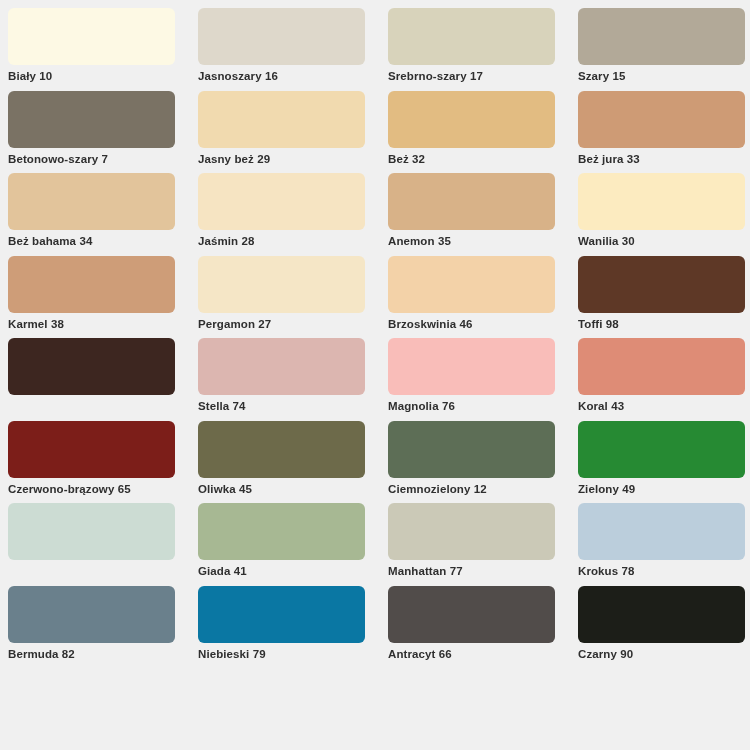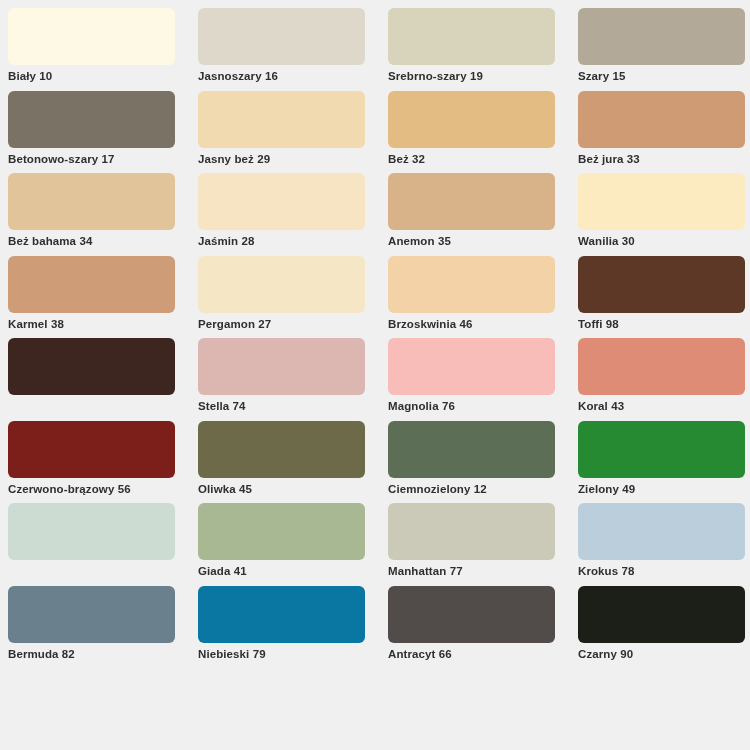--- a/index.html
+++ b/index.html
@@ -55,29 +55,29 @@
     <div class="swatch-cell">
       <div class="swatch-chip" title="Biały 10" style="background: rgb(253, 249, 228);"></div>
       <div class="swatch-label">Biały 10</div>
     </div>
     <div class="swatch-cell">
       <div class="swatch-chip" title="Jasnoszary 16" style="background: rgb(222, 216, 203);"></div>
       <div class="swatch-label">Jasnoszary 16</div>
     </div>
     <div class="swatch-cell">
       <div class="swatch-chip" title="Srebrno-szary 17" style="background: rgb(216, 211, 187);"></div>
-      <div class="swatch-label">Srebrno-szary 19</div>
+      <div class="swatch-label">Srebrno-szary 17</div>
     </div>
     <div class="swatch-cell">
       <div class="swatch-chip" title="Szary 15" style="background: rgb(178, 169, 152);"></div>
       <div class="swatch-label">Szary 15</div>
     </div>
     <div class="swatch-cell">
       <div class="swatch-chip" title="Betonowo-szary 14" style="background: rgb(122, 114, 100);"></div>
-      <div class="swatch-label">Betonowo-szary 17</div>
+      <div class="swatch-label">Betonowo-szary 7</div>
     </div>
     <div class="swatch-cell">
       <div class="swatch-chip" title="Jasny beż 29" style="background: rgb(241, 218, 175);"></div>
       <div class="swatch-label">Jasny beż 29</div>
     </div>
     <div class="swatch-cell">
       <div class="swatch-chip" title="Beż 32" style="background: rgb(226, 188, 130);"></div>
       <div class="swatch-label">Beż 32</div>
     </div>
     <div class="swatch-cell">
@@ -126,21 +126,21 @@
     <div class="swatch-cell">
       <div class="swatch-chip" title="Magnolia 76" style="background: rgb(249, 189, 185);"></div>
       <div class="swatch-label">Magnolia 76</div>
     </div>
     <div class="swatch-cell">
       <div class="swatch-chip" title="Koral 43" style="background: rgb(222, 140, 118);"></div>
       <div class="swatch-label">Koral 43</div>
     </div>
     <div class="swatch-cell">
       <div class="swatch-chip" title="Czerwono-brązowy 56" style="background: rgb(124, 30, 25);"></div>
-      <div class="swatch-label">Czerwono-brązowy 56</div>
+      <div class="swatch-label">Czerwono-brązowy 65</div>
     </div>
     <div class="swatch-cell">
       <div class="swatch-chip" title="Oliwka 45" style="background: rgb(109, 106, 74);"></div>
       <div class="swatch-label">Oliwka 45</div>
     </div>
     <div class="swatch-cell">
       <div class="swatch-chip" title="Ciemnozielony 12" style="background: rgb(93, 110, 86);"></div>
       <div class="swatch-label">Ciemnozielony 12</div>
     </div>
     <div class="swatch-cell">

